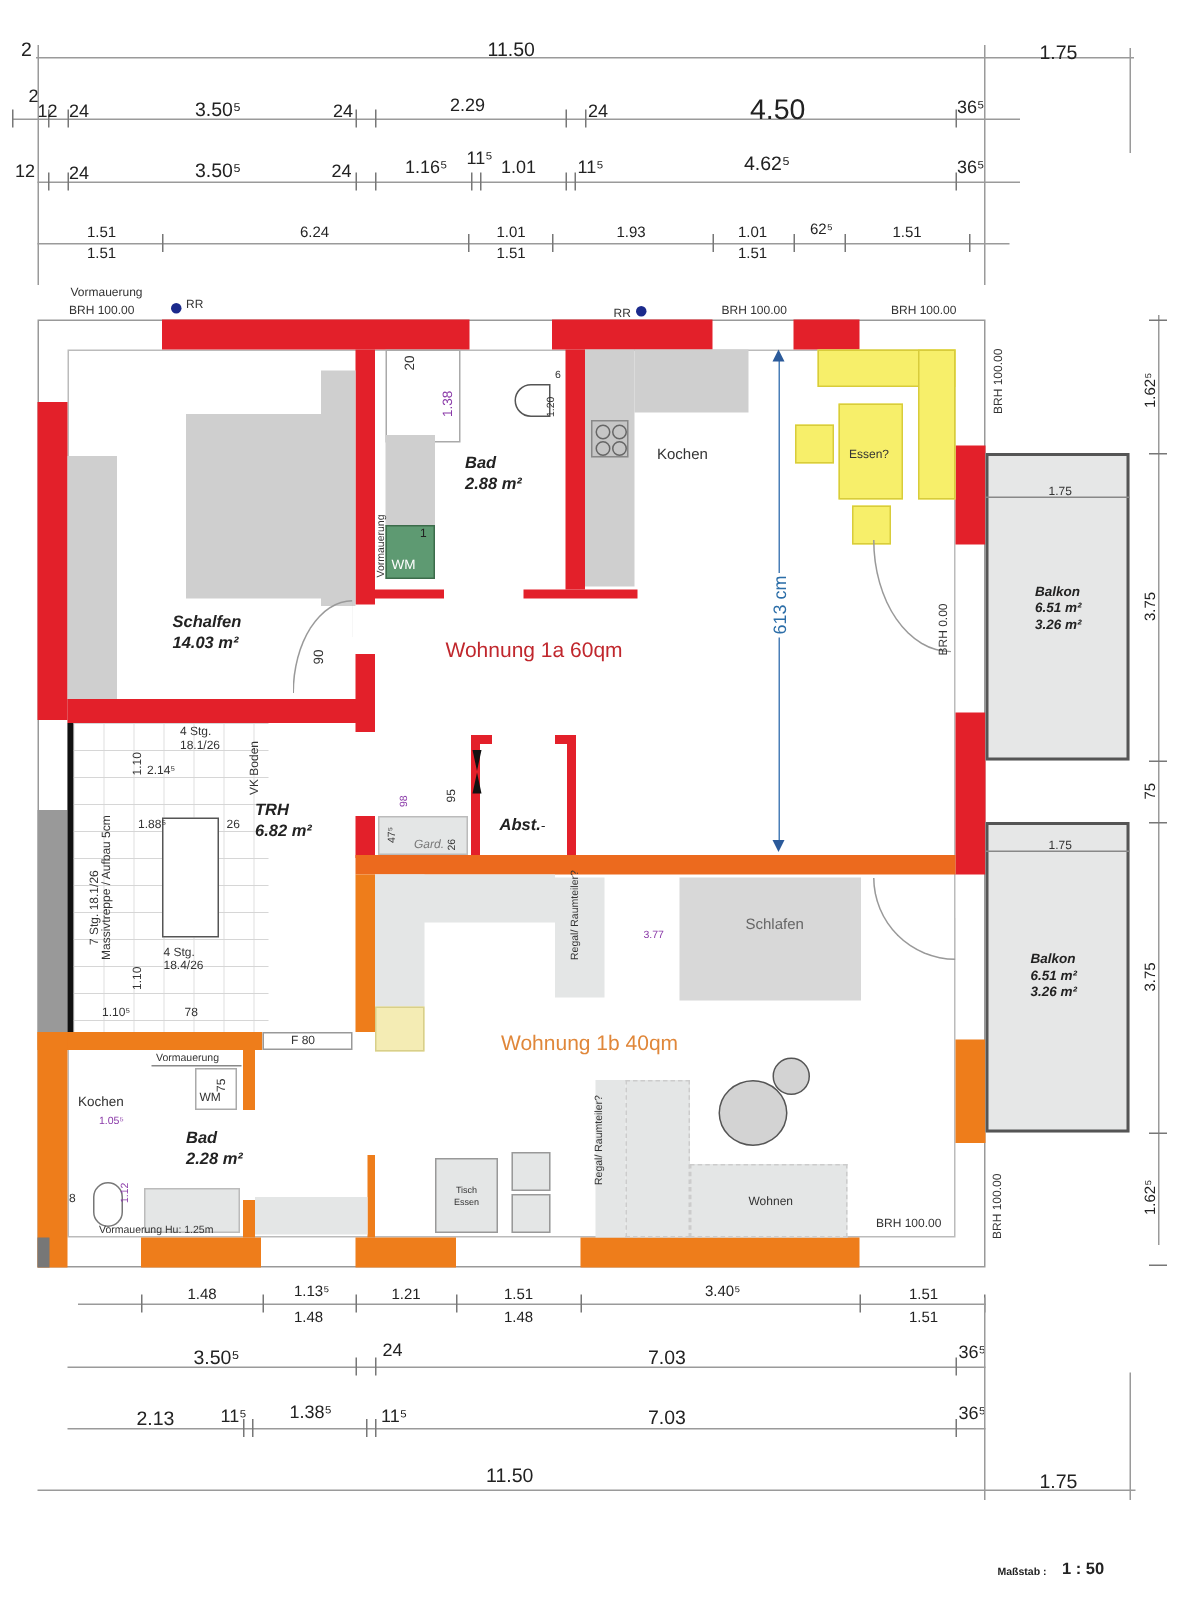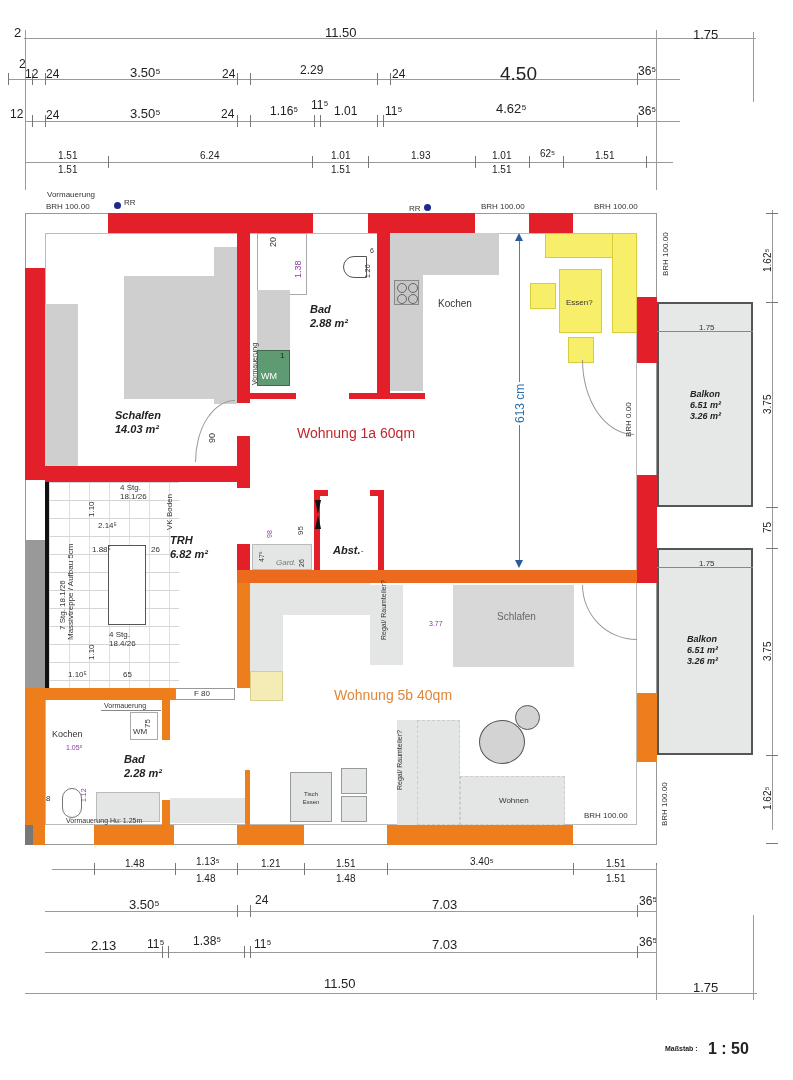--- a/index.html
+++ b/index.html
@@ -212,31 +212,31 @@
   <span class="lbl vert" style="left:624px;top:437px;font-size:8px;">BRH 0.00</span>
   <span class="lbl vert" style="left:661px;top:276px;font-size:8px;">BRH 100.00</span>
 
   <span class="abs" style="left: 297px; top: 425px; font-size: 14px; white-space: nowrap; color: rgb(192, 39, 45);">Wohnung 1a  60qm</span>
 
   <div class="abs" style="left:49px;top:482px;width:130px;height:206px;background-image:linear-gradient(#bbb 1px, transparent 1px),linear-gradient(90deg,#ccc 1px,transparent 1px);background-size:100% 18px, 20px 100%;opacity:.6;"></div>
   <div class="abs" style="left:108px;top:545px;width:38px;height:80px;background:#fff;border:1px solid #555;box-sizing:border-box;"></div>
   <span class="lbl" style="left:120px;top:483px;font-size:8px;">4 Stg.</span>
   <span class="lbl" style="left:120px;top:492px;font-size:8px;">18.1/26</span>
   <span class="lbl vert" style="left:87px;top:517px;font-size:8px;">1.10</span>
-  <span class="lbl" style="left:98px;top:521px;font-size:8px;">2.14⁵</span>
+  <span class="lbl" style="left:98px;top:509px;font-size:8px;">2.14⁵</span>
   <span class="lbl vert" style="left:165px;top:530px;font-size:8px;">VK Boden</span>
   <span class="lbl" style="left:92px;top:545px;font-size:8px;">1.88⁵</span>
   <span class="lbl" style="left:151px;top:545px;font-size:8px;">26</span>
   <span class="lbl vert" style="left:58px;top:630px;font-size:8px;">7 Stg. 18.1/26</span>
   <span class="lbl vert" style="left:66px;top:640px;font-size:8px;">Massivtreppe / Aufbau 5cm</span>
   <span class="lbl" style="left:109px;top:630px;font-size:8px;">4 Stg.</span>
   <span class="lbl" style="left:109px;top:639px;font-size:8px;">18.4/26</span>
   <span class="lbl vert" style="left:87px;top:660px;font-size:8px;">1.10</span>
   <span class="lbl" style="left:68px;top:670px;font-size:8px;">1.10⁵</span>
-  <span class="lbl" style="left:123px;top:670px;font-size:8px;">65</span>
+  <span class="lbl" style="left:123px;top:670px;font-size:8px;">78</span>
   <div class="room" style="left:170px;top:533px;">
     <div>TRH</div>
     <div>6.82 m²</div>
   </div>
 
   <div class="furn-l" style="left:252px;top:544px;width:60px;height:26px;border:1px solid #bbb;box-sizing:border-box;"></div>
   <span class="lbl" style="left:276px;top:558px;font-size:8px;font-style:italic;color:#777;">Gard.</span>
   <span class="lbl vert" style="left:298px;top:567px;font-size:7px;">26</span>
   <span class="lbl vert" style="left:258px;top:562px;font-size:7px;">47⁵</span>
   <span class="lbl vert" style="left:266px;top:538px;font-size:7px;color:#8a3aa8;">98</span>
@@ -250,21 +250,21 @@
   <div class="furn-l" style="left:250px;top:583px;width:120px;height:32px;"></div>
   <div class="furn-l" style="left:250px;top:583px;width:33px;height:88px;"></div>
   <div class="abs" style="left:250px;top:671px;width:33px;height:30px;background:#f4ecb4;border:1px solid #d8cf8a;box-sizing:border-box;"></div>
   <div class="furn-l" style="left:370px;top:585px;width:33px;height:80px;"></div>
   <span class="lbl vert" style="left:380px;top:640px;font-size:7px;">Regal/ Raumteiler?</span>
   <span class="lbl" style="left:429px;top:620px;font-size:7px;color:#8a3aa8;">3.77</span>
   <div class="furn" style="left:453px;top:585px;width:121px;height:82px;background:#d8d8d8;"></div>
   <span class="lbl" style="left:497px;top:611px;font-size:10px;color:#666;">Schlafen</span>
   <div class="abs" style="left:582px;top:585px;width:55px;height:55px;border-bottom-left-radius:55px;border-left:1px solid #999;border-bottom:1px solid #999;box-sizing:border-box;"></div>
 
-  <span class="abs" style="left:334px;top:687px;font-size:14px;white-space:nowrap;color:#e0873a;">Wohnung 5b  40qm</span>
+  <span class="abs" style="left:334px;top:687px;font-size:14px;white-space:nowrap;color:#e0873a;">Wohnung 1b  40qm</span>
 
   <div class="circle" style="left:479px;top:720px;width:46px;height:44px;"></div>
   <div class="circle" style="left:515px;top:705px;width:25px;height:25px;"></div>
   <div class="furn-l" style="left:397px;top:720px;width:20px;height:105px;"></div>
   <div class="furn-l" style="left:417px;top:720px;width:43px;height:105px;border:1px dashed #ccc;box-sizing:border-box;"></div>
   <span class="lbl vert" style="left:396px;top:790px;font-size:7px;">Regal/ Raumteiler?</span>
   <div class="furn-l" style="left:460px;top:776px;width:105px;height:49px;border:1px dashed #ccc;box-sizing:border-box;"></div>
   <span class="lbl" style="left:499px;top:796px;font-size:8px;">Wohnen</span>
   <span class="lbl" style="left:584px;top:811px;font-size:8px;">BRH 100.00</span>
   <span class="lbl vert" style="left:660px;top:826px;font-size:8px;">BRH 100.00</span>
@@ -357,14 +357,14 @@
 
   <div class="dimline" style="left:25px;top:993px;width:732px;"></div>
   <div class="vdim" style="left:656px;top:865px;height:135px;"></div>
   <div class="vdim" style="left:753px;top:915px;height:85px;"></div>
   <span class="dt" style="left:324px;top:976px;font-size:13px;">11.50</span>
   <span class="dt" style="left:693px;top:980px;font-size:13px;">1.75</span>
 </div>
 
 <div>
   <span class="abs" style="left:665px;top:1045px;font-size:7px;font-weight:bold;white-space:nowrap;">Maßstab :</span>
-  <span class="abs" style="left:708px;top:1040px;font-size:16px;font-weight:bold;white-space:nowrap;">1 : 50</span>
+  <span class="abs" style="left:708px;top:1040px;font-size:11px;font-weight:bold;white-space:nowrap;">1 : 50</span>
 </div>
 
 </body></html>

